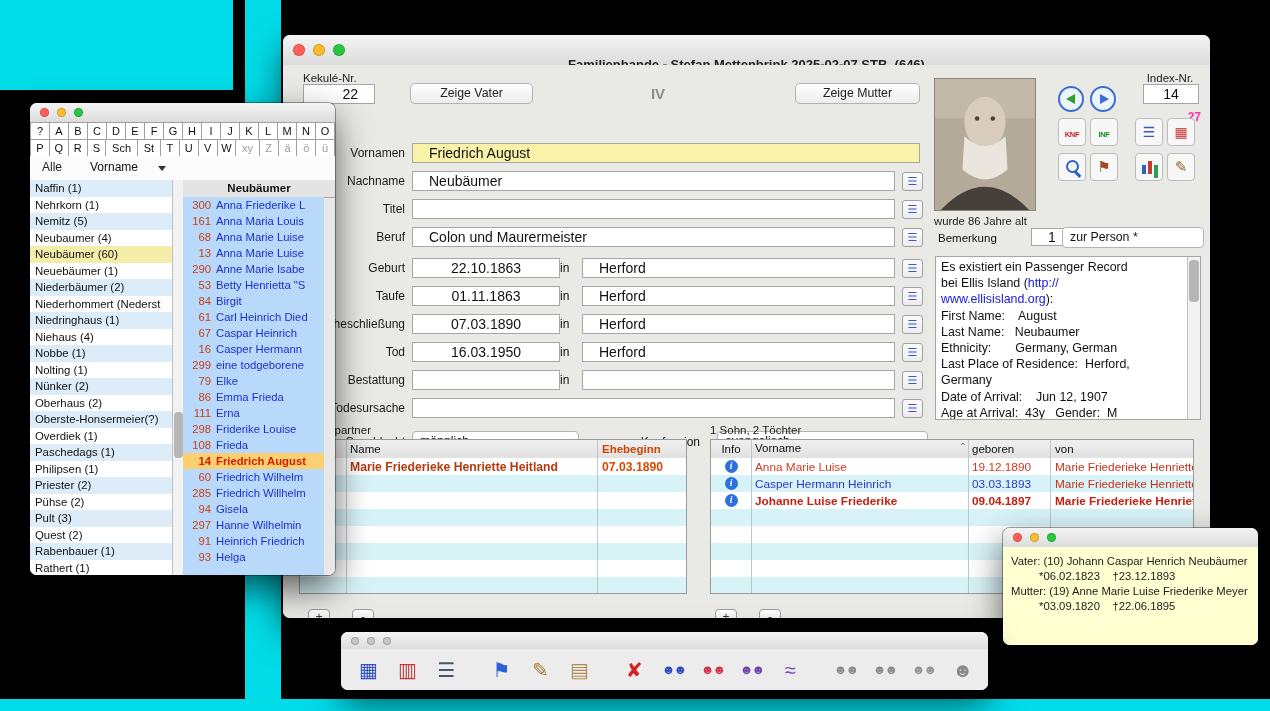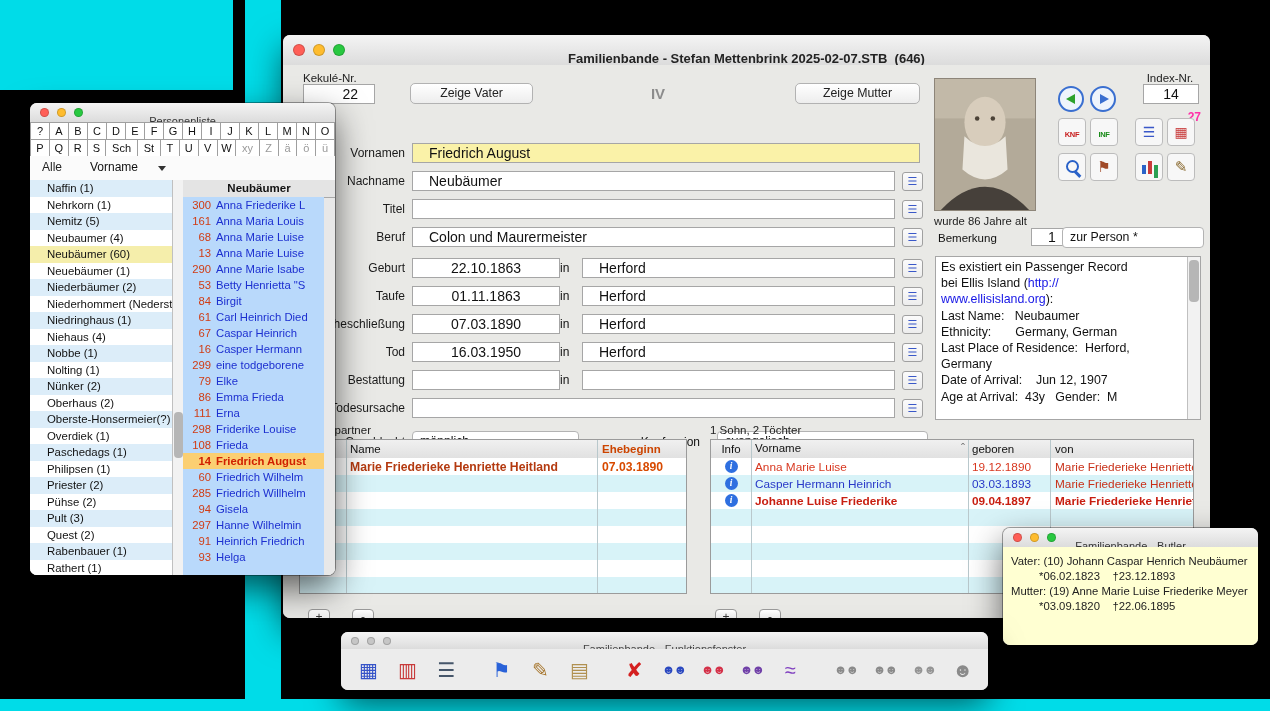--- a/index.html
+++ b/index.html
@@ -6,21 +6,21 @@
             font-family:"Liberation Sans","DejaVu Sans",sans-serif;-webkit-font-smoothing:antialiased;}
   .accent{position:absolute;}
   .acc-a{left:0;top:0;width:233px;height:90px;}
   .acc-b{left:245px;top:0;width:36px;height:699px;}
   .acc-c{left:0;top:699px;width:1270px;height:12px;}
 
   .win{position:absolute;border-radius:7px;overflow:hidden;background:#ececea;
        box-shadow:0 14px 34px rgba(0,0,0,.6),0 0 0 1px rgba(0,0,0,.35);}
   .titlebar{position:relative;height:30px;background:linear-gradient(#f4f4f4,#dcdcdc);
             border-bottom:1px solid #a9a9a9;}
-  .titlebar .title{position:absolute;left:0;right:0;top:8px;height:100%;display:flex;align-items:center;
+  .titlebar .title{position:absolute;left:0;right:0;top:14px;height:100%;display:flex;align-items:center;
             justify-content:center;font-size:13px;font-weight:700;color:#232323;white-space:pre;}
   .tb-sm{height:19px;}
   .tb-sm .title{font-size:11px;font-weight:400;color:#333;}
   .lights{position:absolute;left:10px;top:0;height:100%;display:flex;align-items:center;gap:8px;z-index:3;}
   .tl{width:12px;height:12px;border-radius:50%;border:1px solid rgba(0,0,0,.18);box-sizing:border-box;}
   .tb-sm .tl{width:9px;height:9px;}
   .tl.red{background:#ff5f57}.tl.yel{background:#febc2e}.tl.grn{background:#28c840}.tl.gray{background:#c6c6c6}
 
   
   .main{left:283px;top:35px;width:927px;height:583px;}
@@ -143,21 +143,21 @@
   .alpha-1{border-top:1px solid #9f9f9f;}
   .cell{flex:1;border-right:1px solid #9f9f9f;border-bottom:1px solid #9f9f9f;text-align:center;
         font-size:11px;line-height:16px;color:#111;box-sizing:border-box;overflow:hidden;}
   .cell.wide{flex:1.7;} .cell.wide-s{flex:1.25;} .cell.dim{color:#9a9a9a;}
   .pl-filter{position:absolute;left:0;top:34px;right:0;height:24px;background:#fbfbfb;border-bottom:1px solid #a8a8a8;}
   .pl-alle{position:absolute;left:12px;top:4px;font-size:12px;color:#222;}
   .pl-sort{position:absolute;left:60px;top:4px;font-size:12px;color:#111;}
   .pl-caret{position:absolute;left:128px;top:10px;border-left:4px solid transparent;border-right:4px solid transparent;border-top:5px solid #333;}
   .pl-lists{position:absolute;left:0;top:58px;right:0;bottom:0;}
   .pl-surnames{position:absolute;left:0;top:0;bottom:0;width:142px;background:#fff;overflow:hidden;border-right:1px solid #aaa;}
-  .srow{height:16.5px;line-height:16.5px;padding-left:17px;font-size:11.4px;white-space:nowrap;overflow:hidden;color:#111;}
+  .srow{height:16.5px;line-height:16.5px;padding-left:5px;font-size:11.4px;white-space:nowrap;overflow:hidden;color:#111;}
   .pl-surnames div:nth-of-type(odd){background:#dcedf9;}
   .pl-surnames .srow.sel{background:#f5eeab;}
   .pl-midscroll{left:142px;top:0;bottom:0;width:11px;border-right:1px solid #b5b5b5;}
   .pl-midscroll .thumb{top:232px;height:46px;}
   .pl-first{position:absolute;left:153px;top:0;bottom:0;width:152px;background:#e8e8e8;}
   .pl-header{height:17px;background:#e4e4e4;border-bottom:1px solid #a8a8a8;font-weight:700;
              text-align:center;font-size:11.5px;line-height:16px;color:#111;}
   .pl-frows{position:absolute;left:0;top:17px;right:11px;bottom:0;background:#b9d9fb;overflow:hidden;}
   .frow2{display:flex;height:16px;font-size:11.3px;line-height:16px;}
   .fnum{width:28px;text-align:right;color:#d03c14;flex:none;}
@@ -332,20 +332,21 @@
     <div class="abs dd bem-dd">zur Person *</div>
     <div class="abs remark">
       <div class="remark-text">
 
           <div class="r-line"><span>Es existiert ein Passenger Record</span><span class="r-link"></span><span></span></div>
 
           <div class="r-line"><span>bei Ellis Island (</span><span class="r-link">http://</span><span></span></div>
 
           <div class="r-line"><span></span><span class="r-link">www.ellisisland.org</span><span>):</span></div>
 
+          <div class="r-line"><span>First Name:    August</span><span class="r-link"></span><span></span></div>
 
           <div class="r-line"><span>Last Name:   Neubaumer</span><span class="r-link"></span><span></span></div>
 
           <div class="r-line"><span>Ethnicity:       Germany, German</span><span class="r-link"></span><span></span></div>
 
           <div class="r-line"><span>Last Place of Residence:  Herford,</span><span class="r-link"></span><span></span></div>
 
           <div class="r-line"><span>Germany</span><span class="r-link"></span><span></span></div>
 
           <div class="r-line"><span>Date of Arrival:    Jun 12, 1907</span><span class="r-link"></span><span></span></div>

